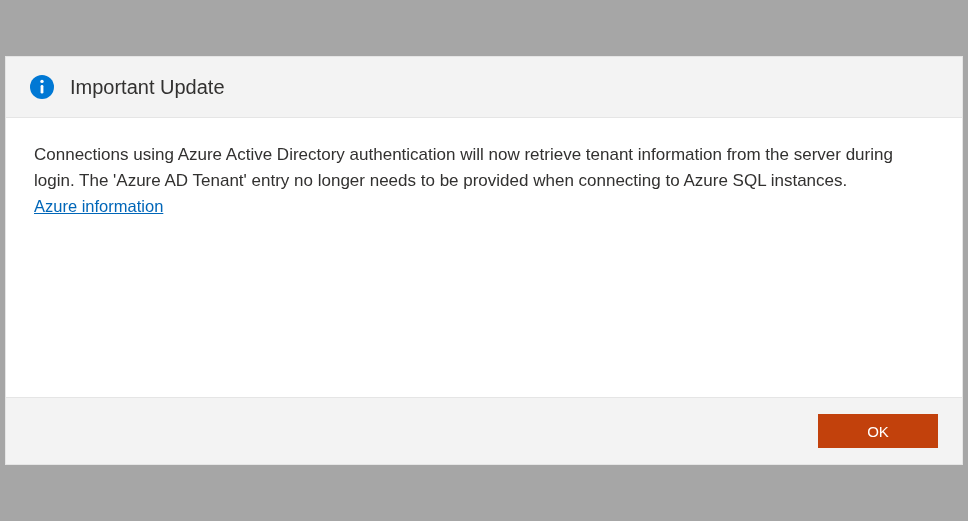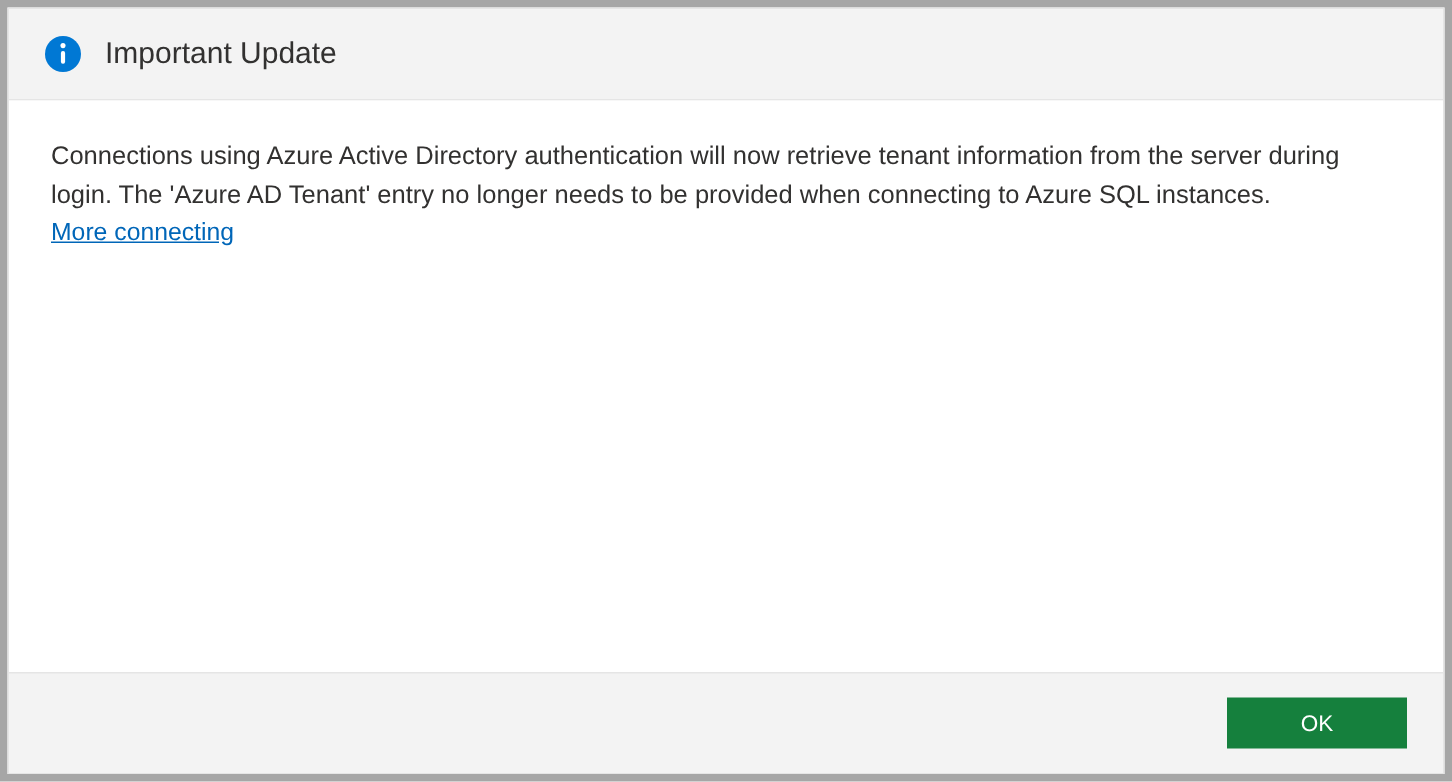--- a/index.html
+++ b/index.html
@@ -11,21 +11,21 @@
       font-family: "Segoe UI", -apple-system, BlinkMacSystemFont, sans-serif;
       background: #a6a6a6;
       width: 968px;
       height: 521px;
       display: flex;
       align-items: center;
       justify-content: center;
     }
     .dialog {
       width: 958px;
-      height: 511px;
+      height: 409px;
       background: #ffffff;
       display: flex;
       flex-direction: column;
       border: 1px solid #e5e5e5;
     }
     .header {
       background: #f3f3f3;
       padding: 18px 24px 18px 24px;
       display: flex;
       align-items: center;
@@ -66,21 +66,21 @@
       display: inline-block;
     }
     .footer {
       background: #f3f3f3;
       padding: 16px 24px;
       display: flex;
       justify-content: flex-end;
       border-top: 1px solid #e5e5e5;
     }
     .ok-button {
-      background: #15803d;
+      background: #c2410c;
       color: #ffffff;
       border: none;
       padding: 8px 40px;
       font-size: 15px;
       font-family: inherit;
       cursor: pointer;
       min-width: 120px;
       height: 34px;
     }
   </style>
@@ -93,18 +93,18 @@
       <svg viewBox="0 0 24 24" xmlns="http://www.w3.org/2000/svg">
         <circle cx="12" cy="12" r="12" fill="#0078d4"></circle>
         <rect x="10.6" y="10" width="2.8" height="8.5" rx="1.3" fill="#ffffff"></rect>
         <circle cx="12" cy="6.4" r="1.7" fill="#ffffff"></circle>
       </svg>
     </span>
     <div class="title">Important Update</div>
   </div>
   <div class="content">
     <p class="message">Connections using Azure Active Directory authentication will now retrieve tenant information from the server during login. The 'Azure AD Tenant' entry no longer needs to be provided when connecting to Azure SQL instances.</p>
-    <a class="more-link">More connecting</a>
+    <a class="more-link">Azure information</a>
   </div>
   <div class="footer">
     <button class="ok-button">OK</button>
   </div>
 </div>
 
 </body></html>

